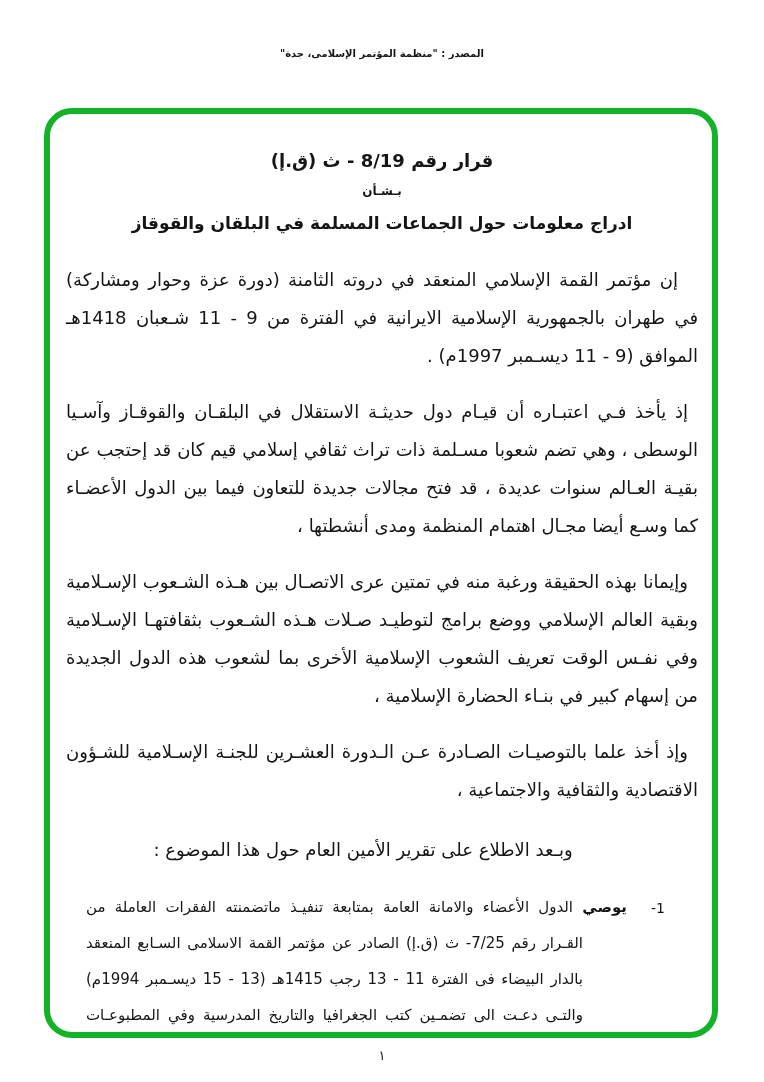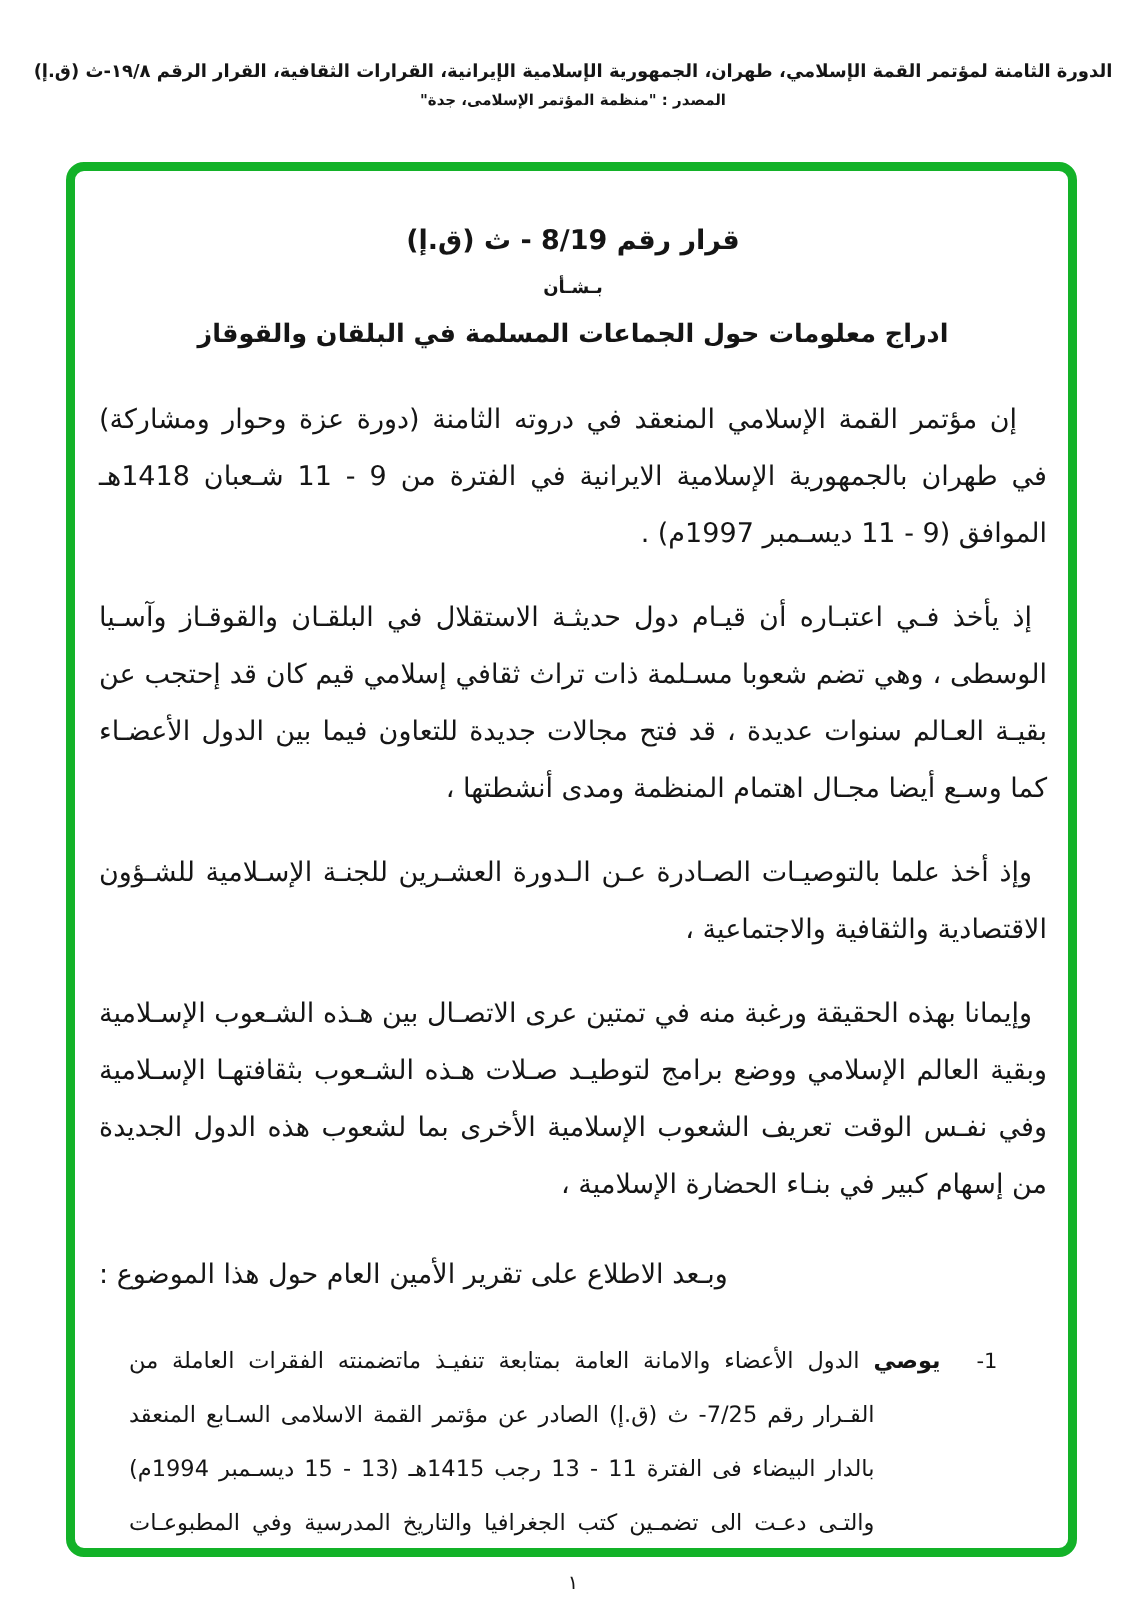--- a/index.html
+++ b/index.html
@@ -26,41 +26,41 @@
   .top-header .hl2 {
     font-size: 10px;
     font-weight: bold;
     margin-top: 8px;
   }
   .doc-frame {
     position: absolute;
     left: 44px; top: 108px;
     width: 674px; height: 930px;
     border: 6px solid #13b228;
-    border-radius: 12px;
+    border-radius: 28px;
     padding: 36px 14px 0 16px;
     direction: rtl;
     overflow: hidden;
     background: #ffffff;
   }
   .title-block { text-align: center; font-weight: bold; }
   .title-block .t1 { font-size: 18px; margin-bottom: 13px; }
   .title-block .t2 { font-size: 12px; margin-bottom: 15px; }
   .title-block .t3 { font-size: 17px; margin-bottom: 11px; text-align: center; }
   .title-block .t4 { font-size: 17px; }
   .para {
     font-size: 18px;
     line-height: 38px;
     text-align: justify;
     margin-top: 18px;
   }
   .para .lead { font-weight: normal; }
   .para.p1 { margin-top: 28px; text-indent: 20px; }
   .para.p2, .para.p3, .para.p4 { text-indent: 10px; }
-  .para.p5 { text-indent: 38px; text-align: left; margin-top: 22px; }
+  .para.p5 { text-indent: 38px; text-align: center; margin-top: 22px; }
   .list-item {
     position: relative;
     margin: 20px 115px 0 20px;
     font-size: 15px;
     line-height: 36px;
     text-align: justify;
   }
   .list-item .marker {
     position: absolute;
     right: -82px;
@@ -76,49 +76,48 @@
     left: 0; right: 0;
     top: 1048px;
     text-align: center;
     font-size: 13px;
   }
 </style>
 </head>
 <body>
 
 <header class="top-header">
-  <div class="hl1">الدورة الثامنة لمؤتمر القمة الإسلامي، طهران، الجمهورية الإسلامية الإيرانية، القرارات الثقافية، القرار الرقم ١٩/٨-ث (ق.إ)</div>
   <div class="hl2">المصدر : "منظمة المؤتمر الإسلامى، جدة"</div>
 </header>
 
 <main class="doc-frame">
   <section class="title-block">
     <div class="t1">قرار رقم 8/19 - ث (ق.إ)</div>
     <div class="t2">بـشـأن</div>
     <div class="t3">ادراج معلومات حول الجماعات المسلمة في البلقان والقوقاز</div>
   </section>
 
   <p class="para p1">
     <span class="lead"></span>
     <span>إن مؤتمر القمة الإسلامي المنعقد في دروته الثامنة (دورة عزة وحوار ومشاركة) في طهران بالجمهورية الإسلامية الايرانية في الفترة من 9 - 11 شـعبان 1418هـ الموافق (9 - 11 ديسـمبر 1997م) .</span>
   </p>
 
   <p class="para p2">
     <span class="lead">إذ يأخذ فـي اعتبـاره</span>
     <span>أن قيـام دول حديثـة الاستقلال في البلقـان والقوقـاز وآسـيا الوسطى ، وهي تضم شعوبا مسـلمة ذات تراث ثقافي إسلامي قيم كان قد إحتجب عن بقيـة العـالم سنوات عديدة ، قد فتح مجالات جديدة للتعاون فيما بين الدول الأعضـاء كما وسـع أيضا مجـال اهتمام المنظمة ومدى أنشطتها ،</span>
   </p>
 
+  <p class="para p3">
+    <span class="lead">وإيمانا</span>
+    <span>بهذه الحقيقة ورغبة منه في تمتين عرى الاتصـال بين هـذه الشـعوب الإسـلامية وبقية العالم الإسلامي ووضع برامج لتوطيـد صـلات هـذه الشـعوب بثقافتهـا الإسـلامية وفي نفـس الوقت تعريف الشعوب الإسلامية الأخرى بما لشعوب هذه الدول الجديدة من إسهام كبير في بنـاء الحضارة الإسلامية ،</span>
+  </p>
+
   <p class="para p4">
     <span class="lead">وإذ أخذ علما</span>
     <span>بالتوصيـات الصـادرة عـن الـدورة العشـرين للجنـة الإسـلامية للشـؤون الاقتصادية والثقافية والاجتماعية ،</span>
-  </p>
-
-  <p class="para p3">
-    <span class="lead">وإيمانا</span>
-    <span>بهذه الحقيقة ورغبة منه في تمتين عرى الاتصـال بين هـذه الشـعوب الإسـلامية وبقية العالم الإسلامي ووضع برامج لتوطيـد صـلات هـذه الشـعوب بثقافتهـا الإسـلامية وفي نفـس الوقت تعريف الشعوب الإسلامية الأخرى بما لشعوب هذه الدول الجديدة من إسهام كبير في بنـاء الحضارة الإسلامية ،</span>
   </p>
 
   <p class="para p5">
     <span class="lead">وبـعد الاطلاع</span>
     <span>على تقرير الأمين العام حول هذا الموضوع :</span>
   </p>
 
   <div class="list-item">
     <span class="marker">-1</span>
     <div class="item-text-wrap">

